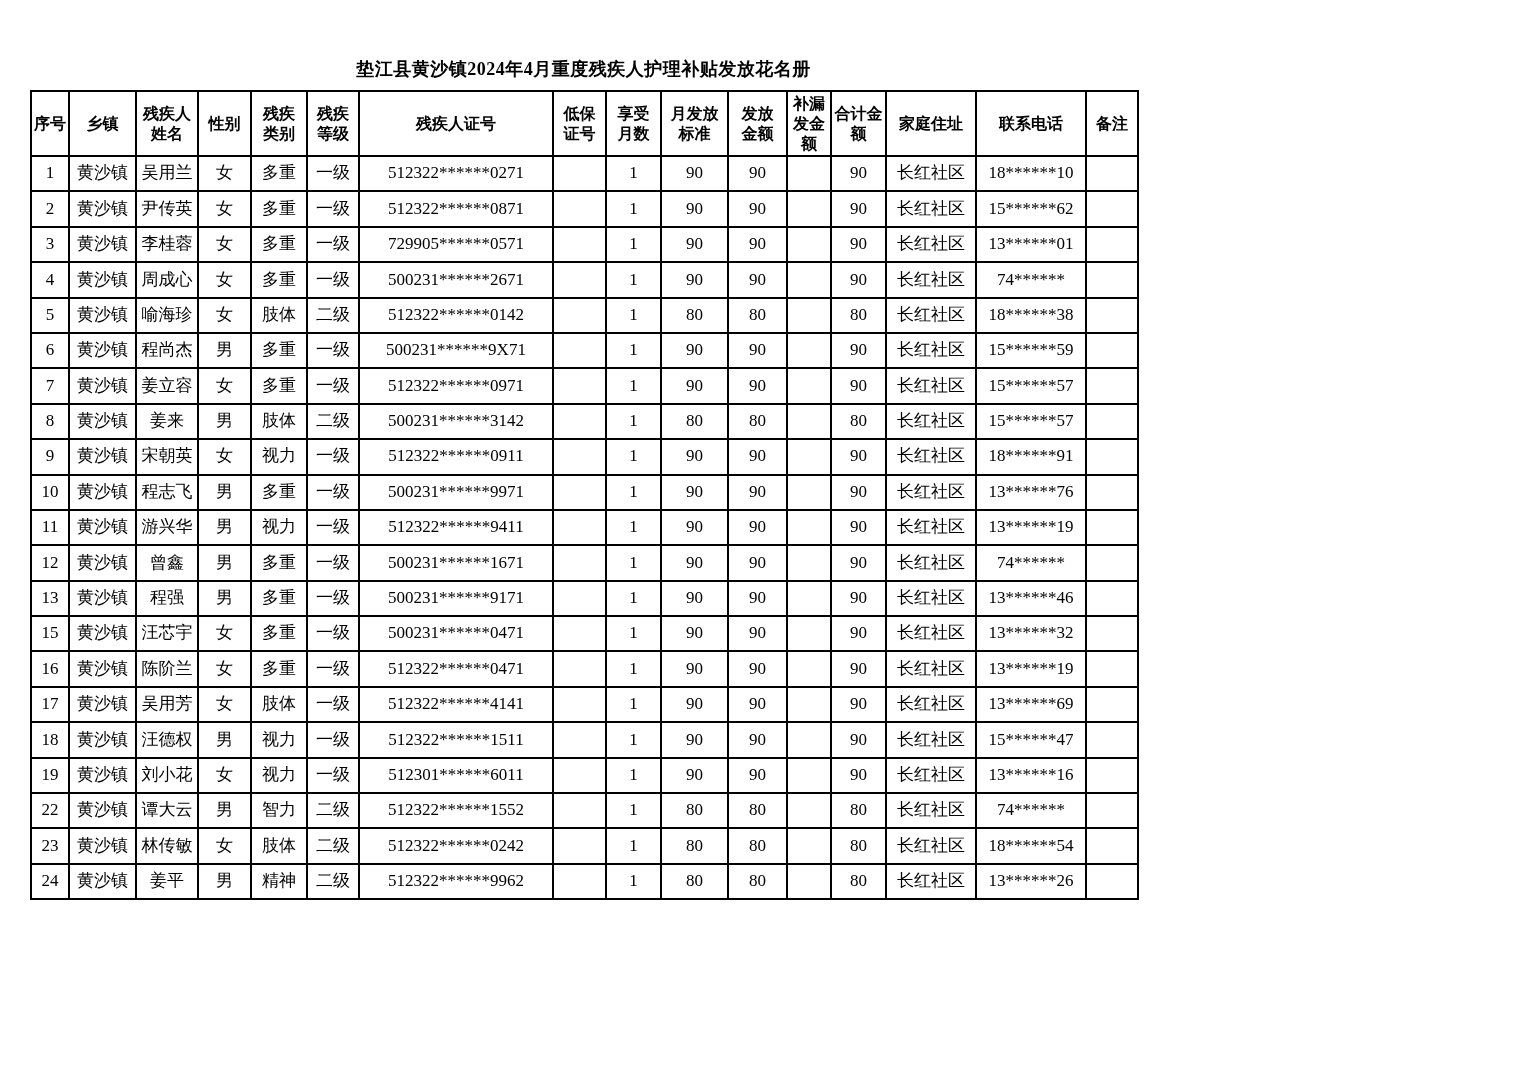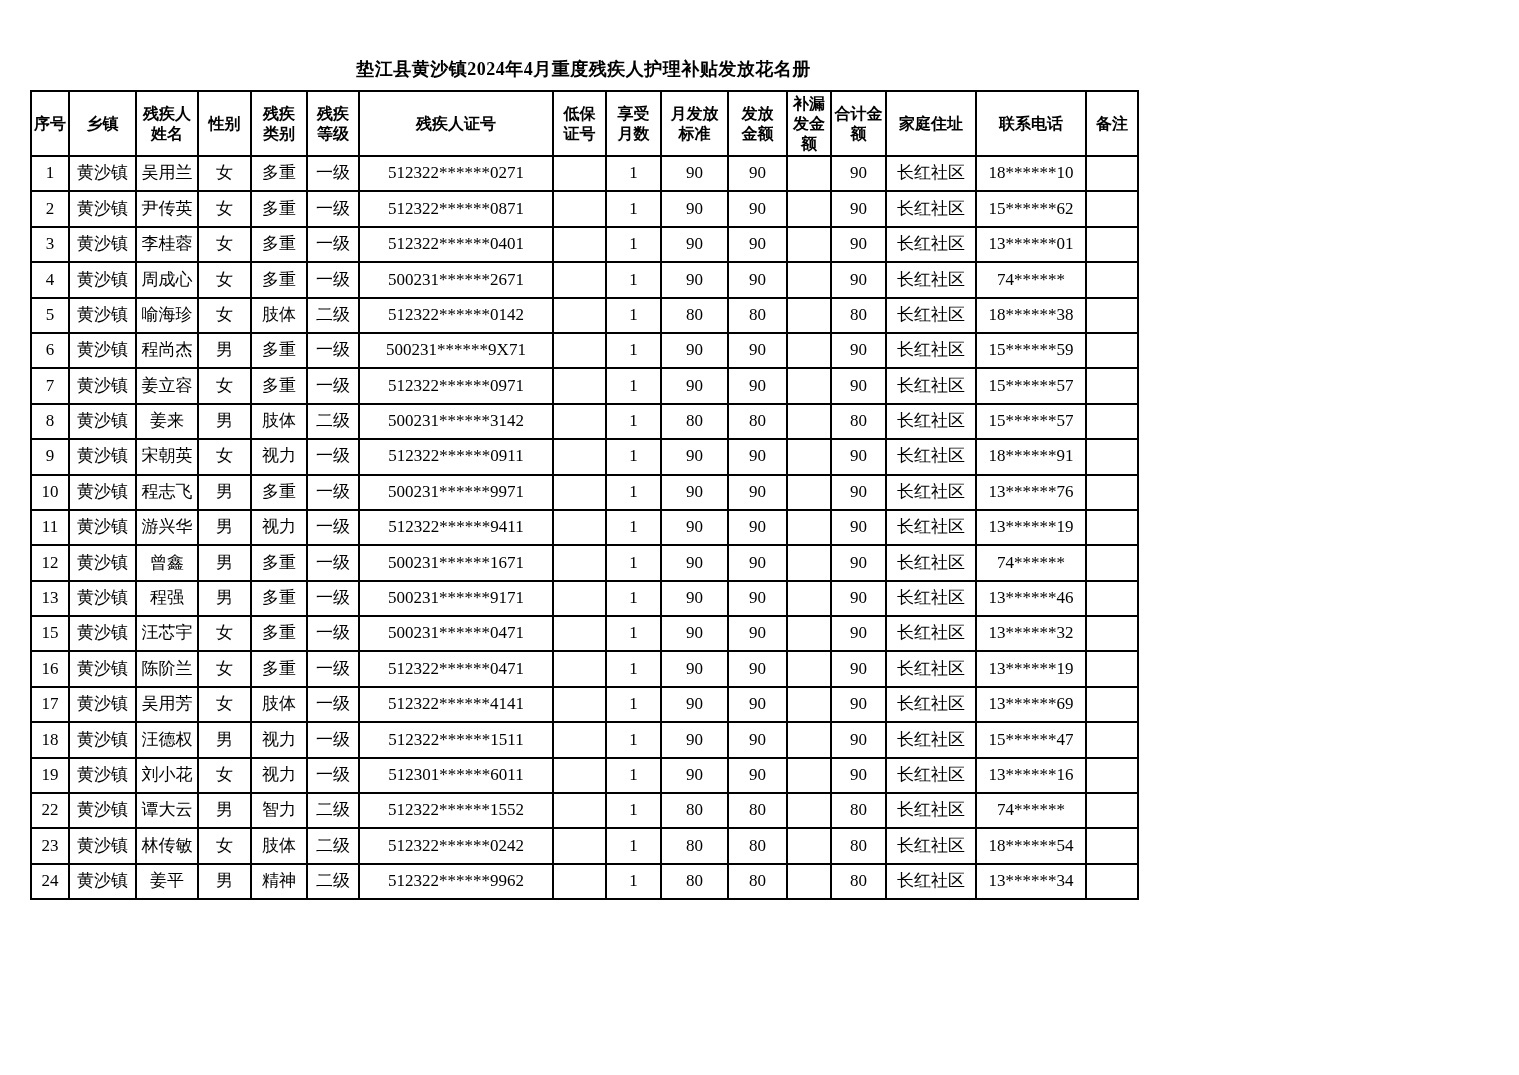--- a/index.html
+++ b/index.html
@@ -146,21 +146,21 @@
           <td>15******62</td>
           <td></td>
         </tr>
         <tr>
           <td>3</td>
           <td>黄沙镇</td>
           <td>李桂蓉</td>
           <td>女</td>
           <td>多重</td>
           <td>一级</td>
-          <td>512322******0401</td>
+          <td>729905******0571</td>
           <td></td>
           <td>1</td>
           <td>90</td>
           <td>90</td>
           <td></td>
           <td>90</td>
           <td>长红社区</td>
           <td>13******01</td>
           <td></td>
         </tr>
@@ -478,18 +478,18 @@
           <td>精神</td>
           <td>二级</td>
           <td>512322******9962</td>
           <td></td>
           <td>1</td>
           <td>80</td>
           <td>80</td>
           <td></td>
           <td>80</td>
           <td>长红社区</td>
-          <td>13******34</td>
+          <td>13******26</td>
           <td></td>
         </tr>
       </tbody>
   </table>
 </div>
 
 </body></html>

